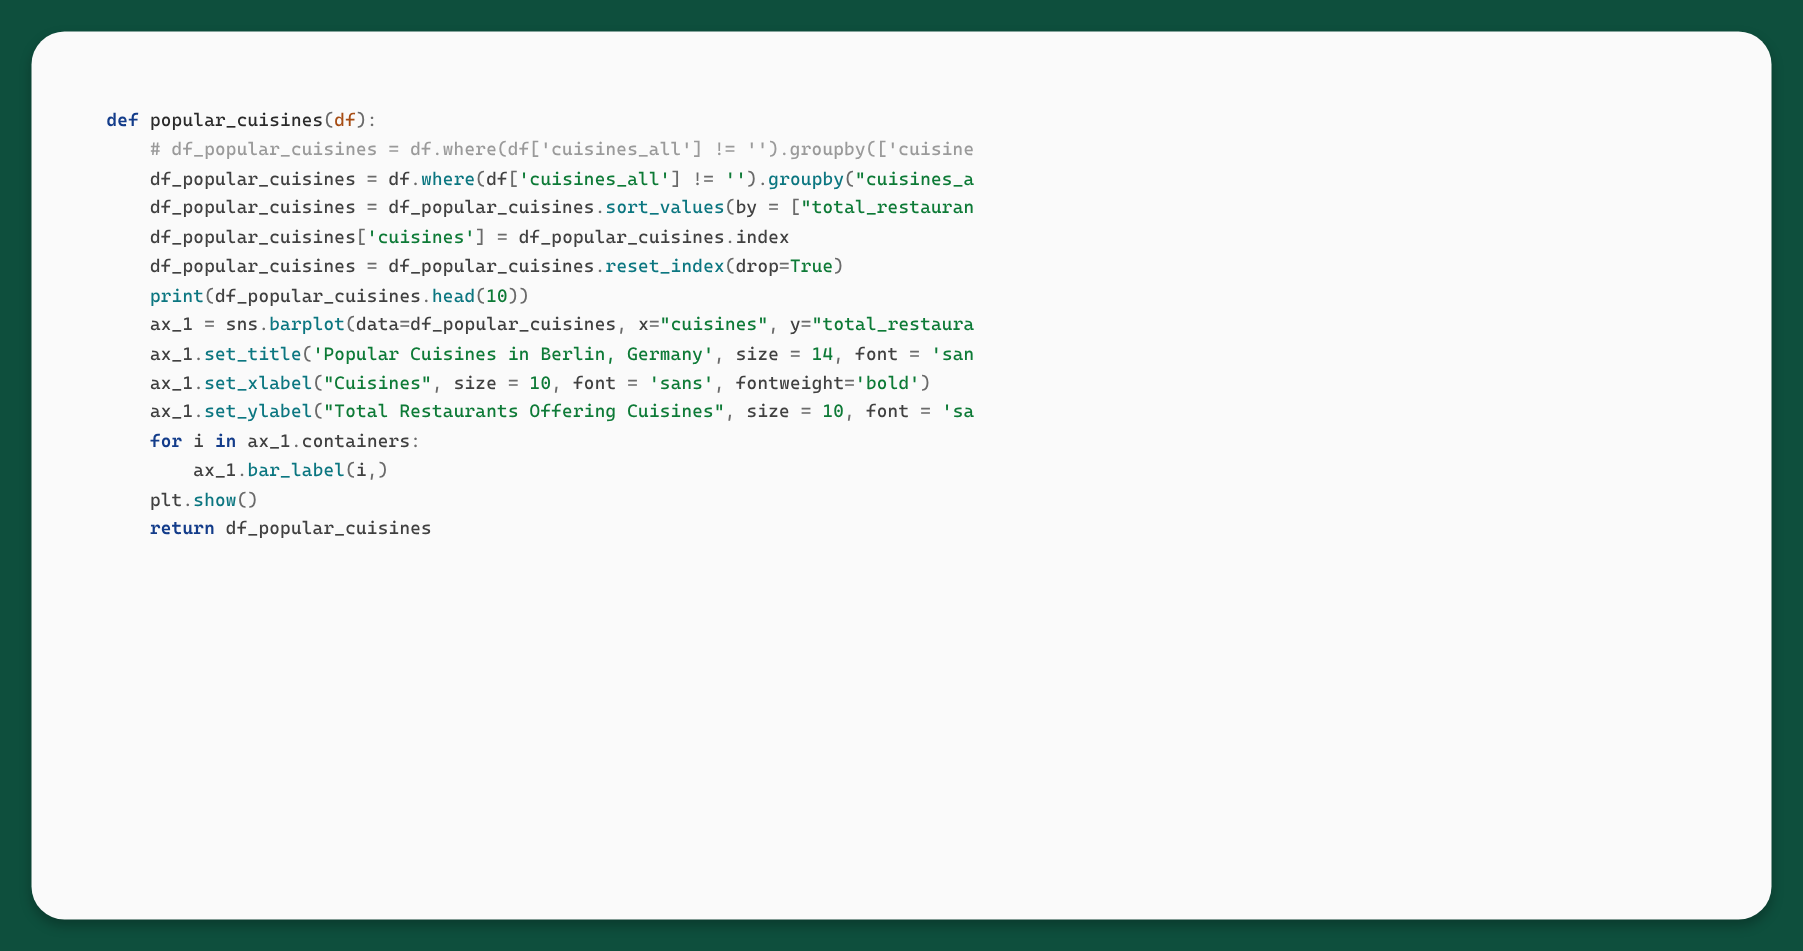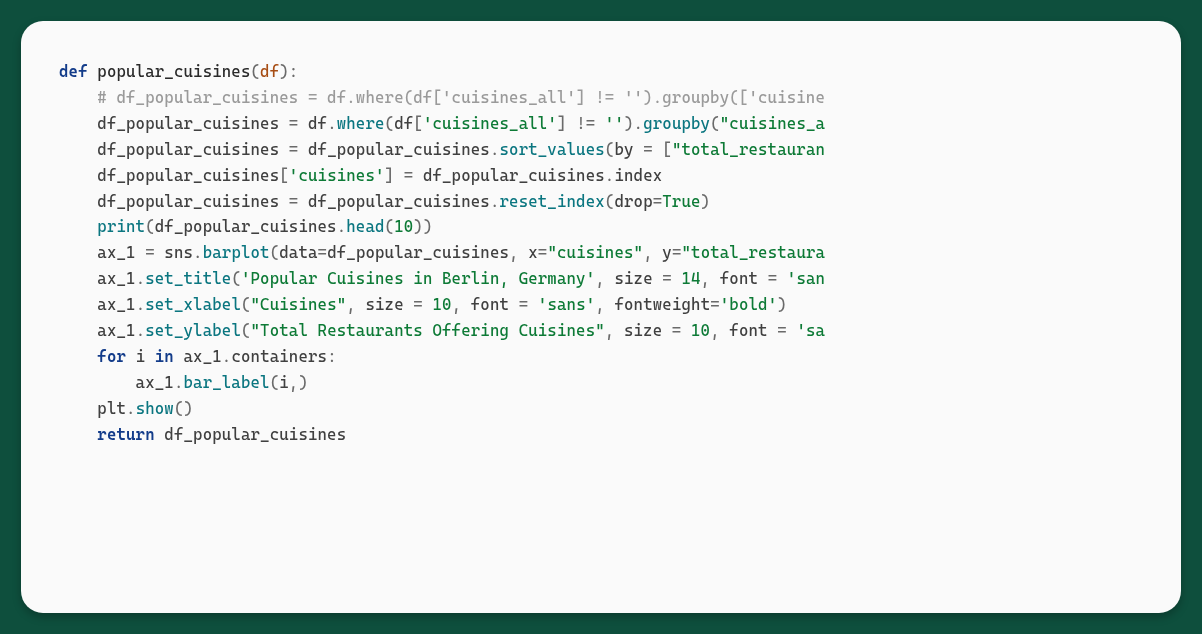--- a/index.html
+++ b/index.html
@@ -21,24 +21,24 @@
     width: 1160px;
     height: 592px;
     border-radius: 22px;
     box-shadow: 0 4px 8px rgba(0,0,0,0.25);
     box-sizing: border-box;
     padding: 34px 28px 20px 34px;
     overflow: hidden;
     position: relative;
   }
   pre.code {
-    margin: 4px;
+    margin: 16px;
     padding: 0;
     font-family: inherit;
-    font-size: 16px;
+    font-size: 12px;
     line-height: 1.62;
     letter-spacing: 0.2px;
     white-space: pre;
     overflow: hidden;
     color: #404040;
   }
   .tok-kw    { color: #133c8a; font-weight: 600; }
   .tok-fn    { color: #2a2a2a; }
   .tok-param { color: #a74d14; }
   .tok-punc  { color: #6a6a6a; }

